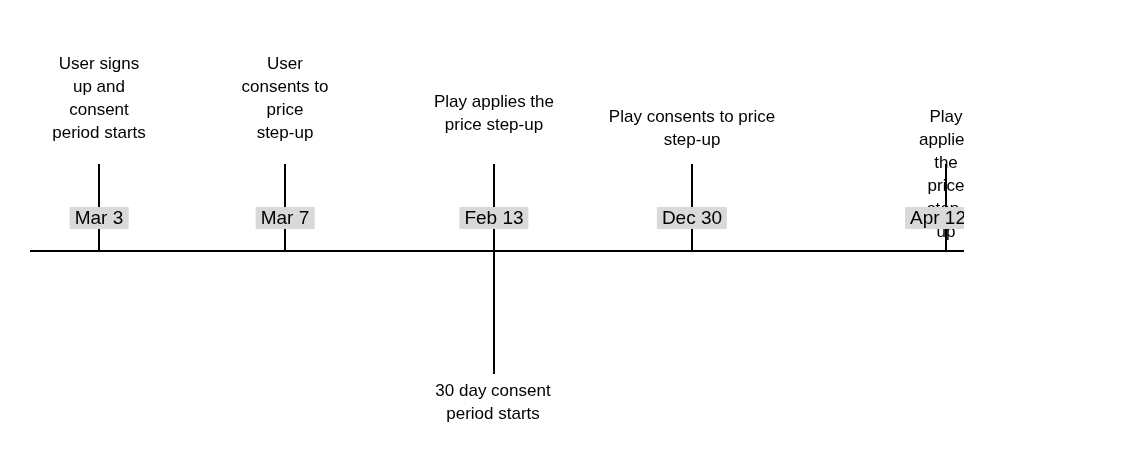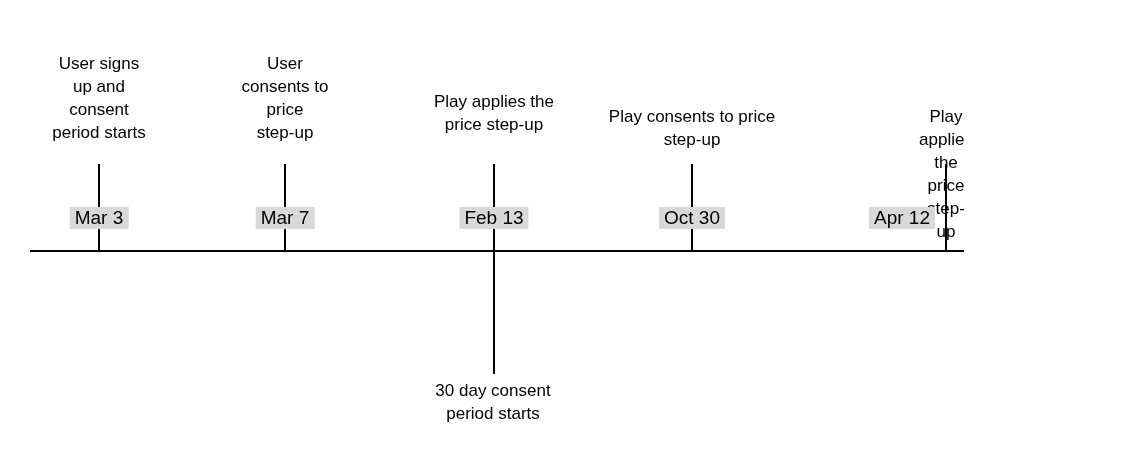--- a/index.html
+++ b/index.html
@@ -88,26 +88,26 @@
   <div class="date-chip" style="left:285px;">Mar 7</div>
 
   <div class="evt-label" style="left:494px; top:90px;">Play applies the
 price step-up</div>
   <div class="tick" style="left:493px; top:164px;"></div>
   <div class="date-chip" style="left:494px;">Feb 13</div>
 
   <div class="evt-label" style="left:692px; top:105px;">Play consents to price
 step-up</div>
   <div class="tick" style="left:691px; top:164px;"></div>
-  <div class="date-chip" style="left:692px;">Oct 30</div>
+  <div class="date-chip" style="left:692px;">Dec 30</div>
 
   <div class="evt-label" style="left:946px; top:105px;">Play applies the
 price step-up</div>
   <div class="tick" style="left:945px; top:164px;"></div>
-  <div class="date-chip" style="left:902px;">Apr 12</div>
+  <div class="date-chip" style="left:938px;">Apr 12</div>
 
   <div class="tick connector" style="left:493px;"></div>
   <div class="evt-label" style="left:493px; top:379px;">30 day consent
 period starts</div>
 
 
 
 </div>
 
 </body></html>

